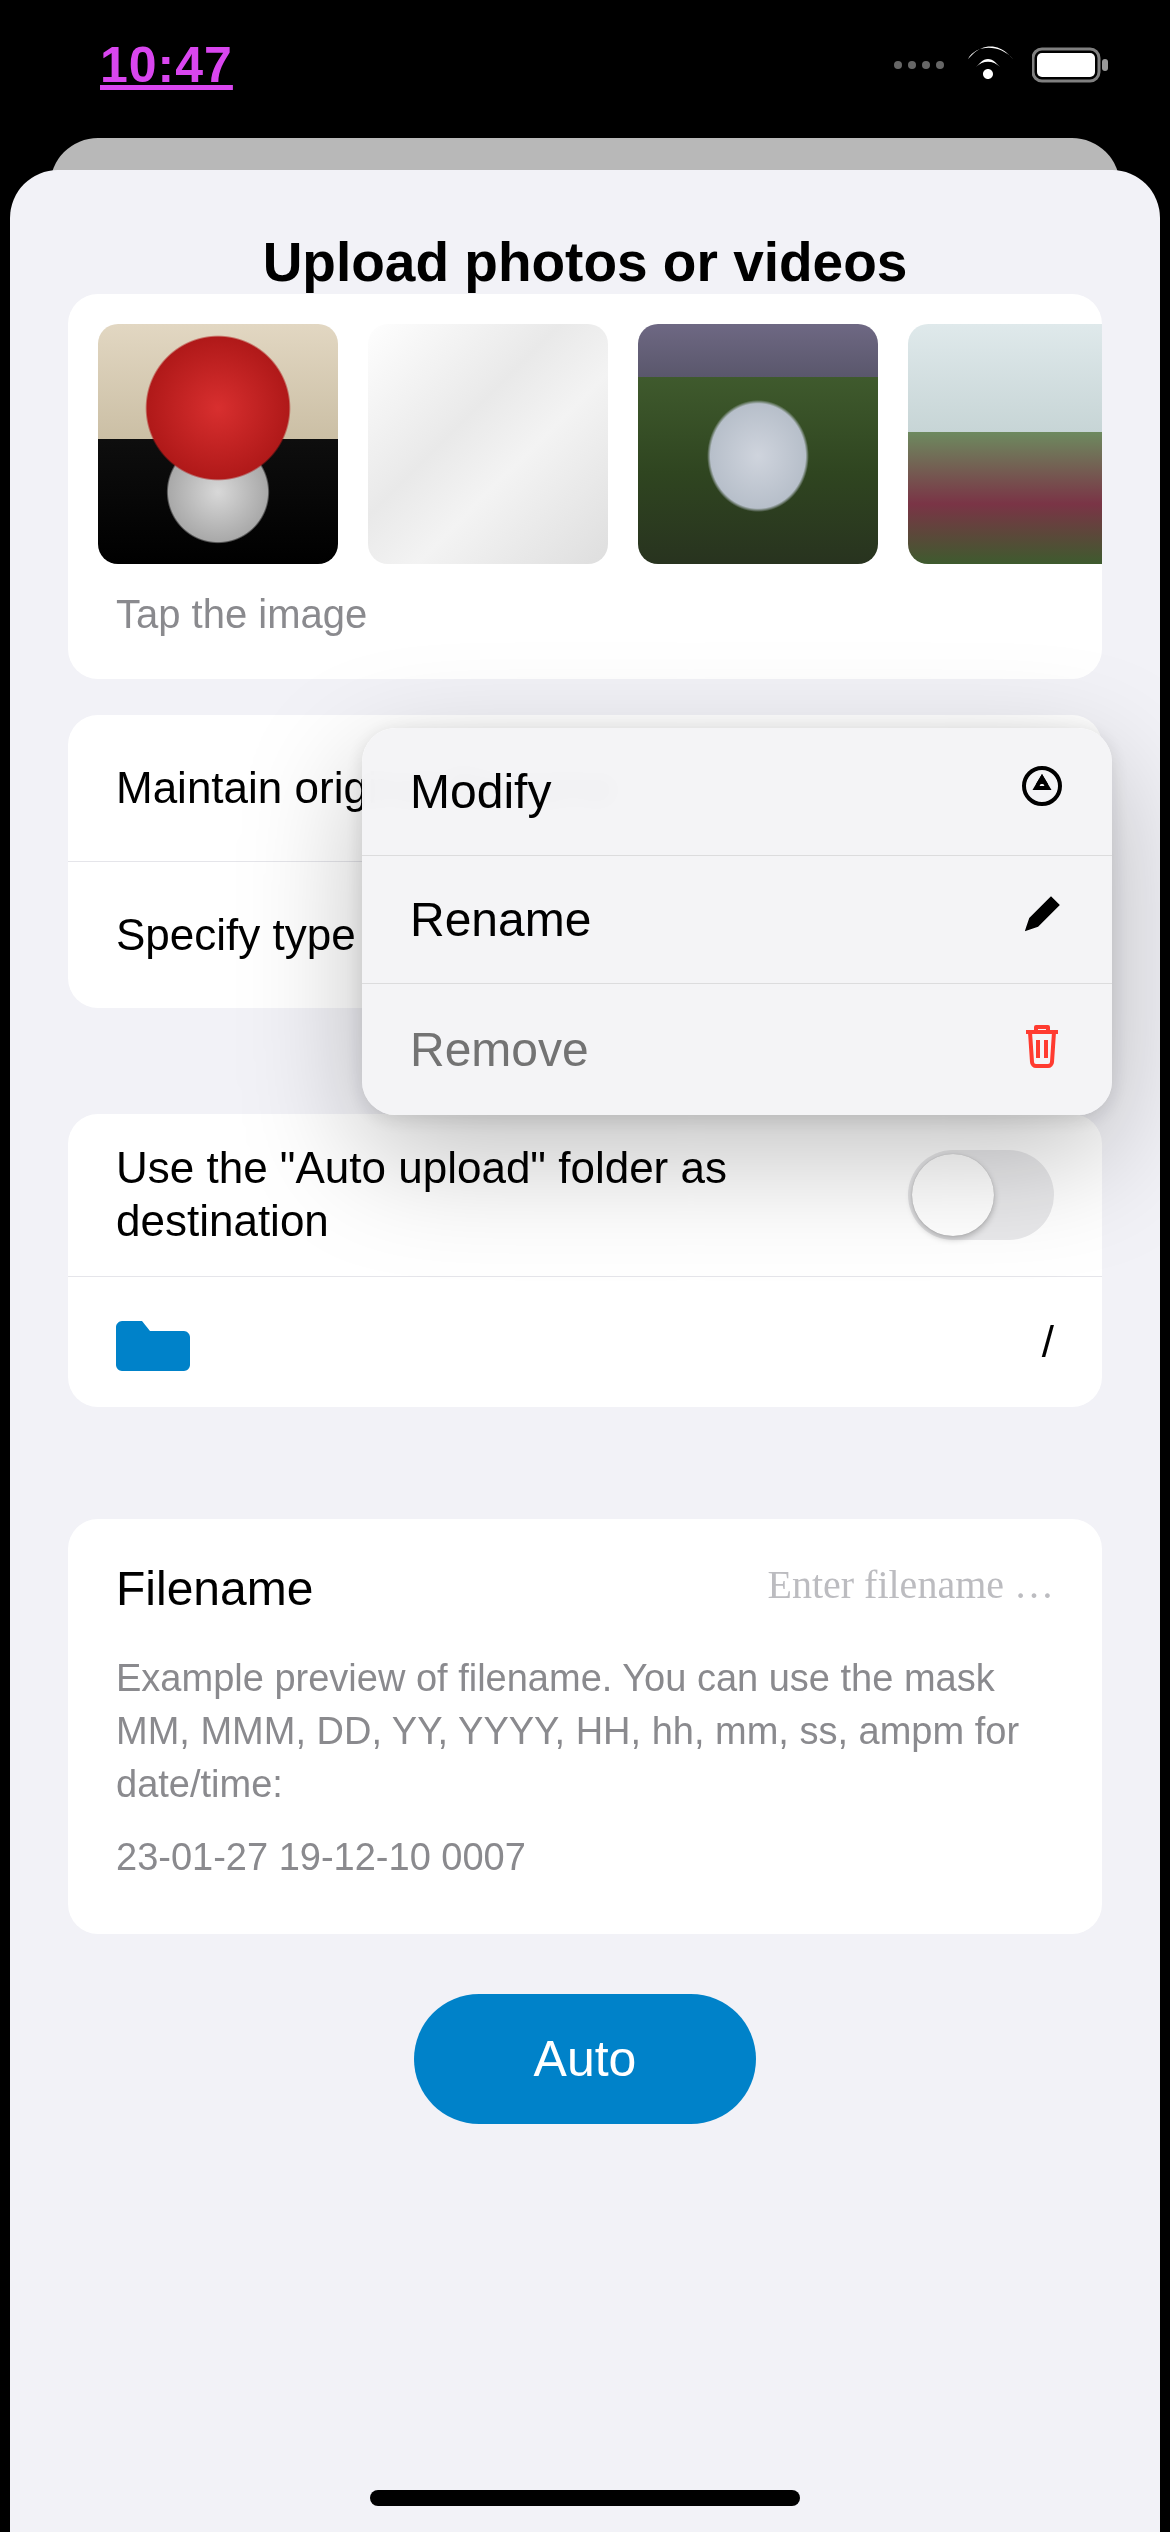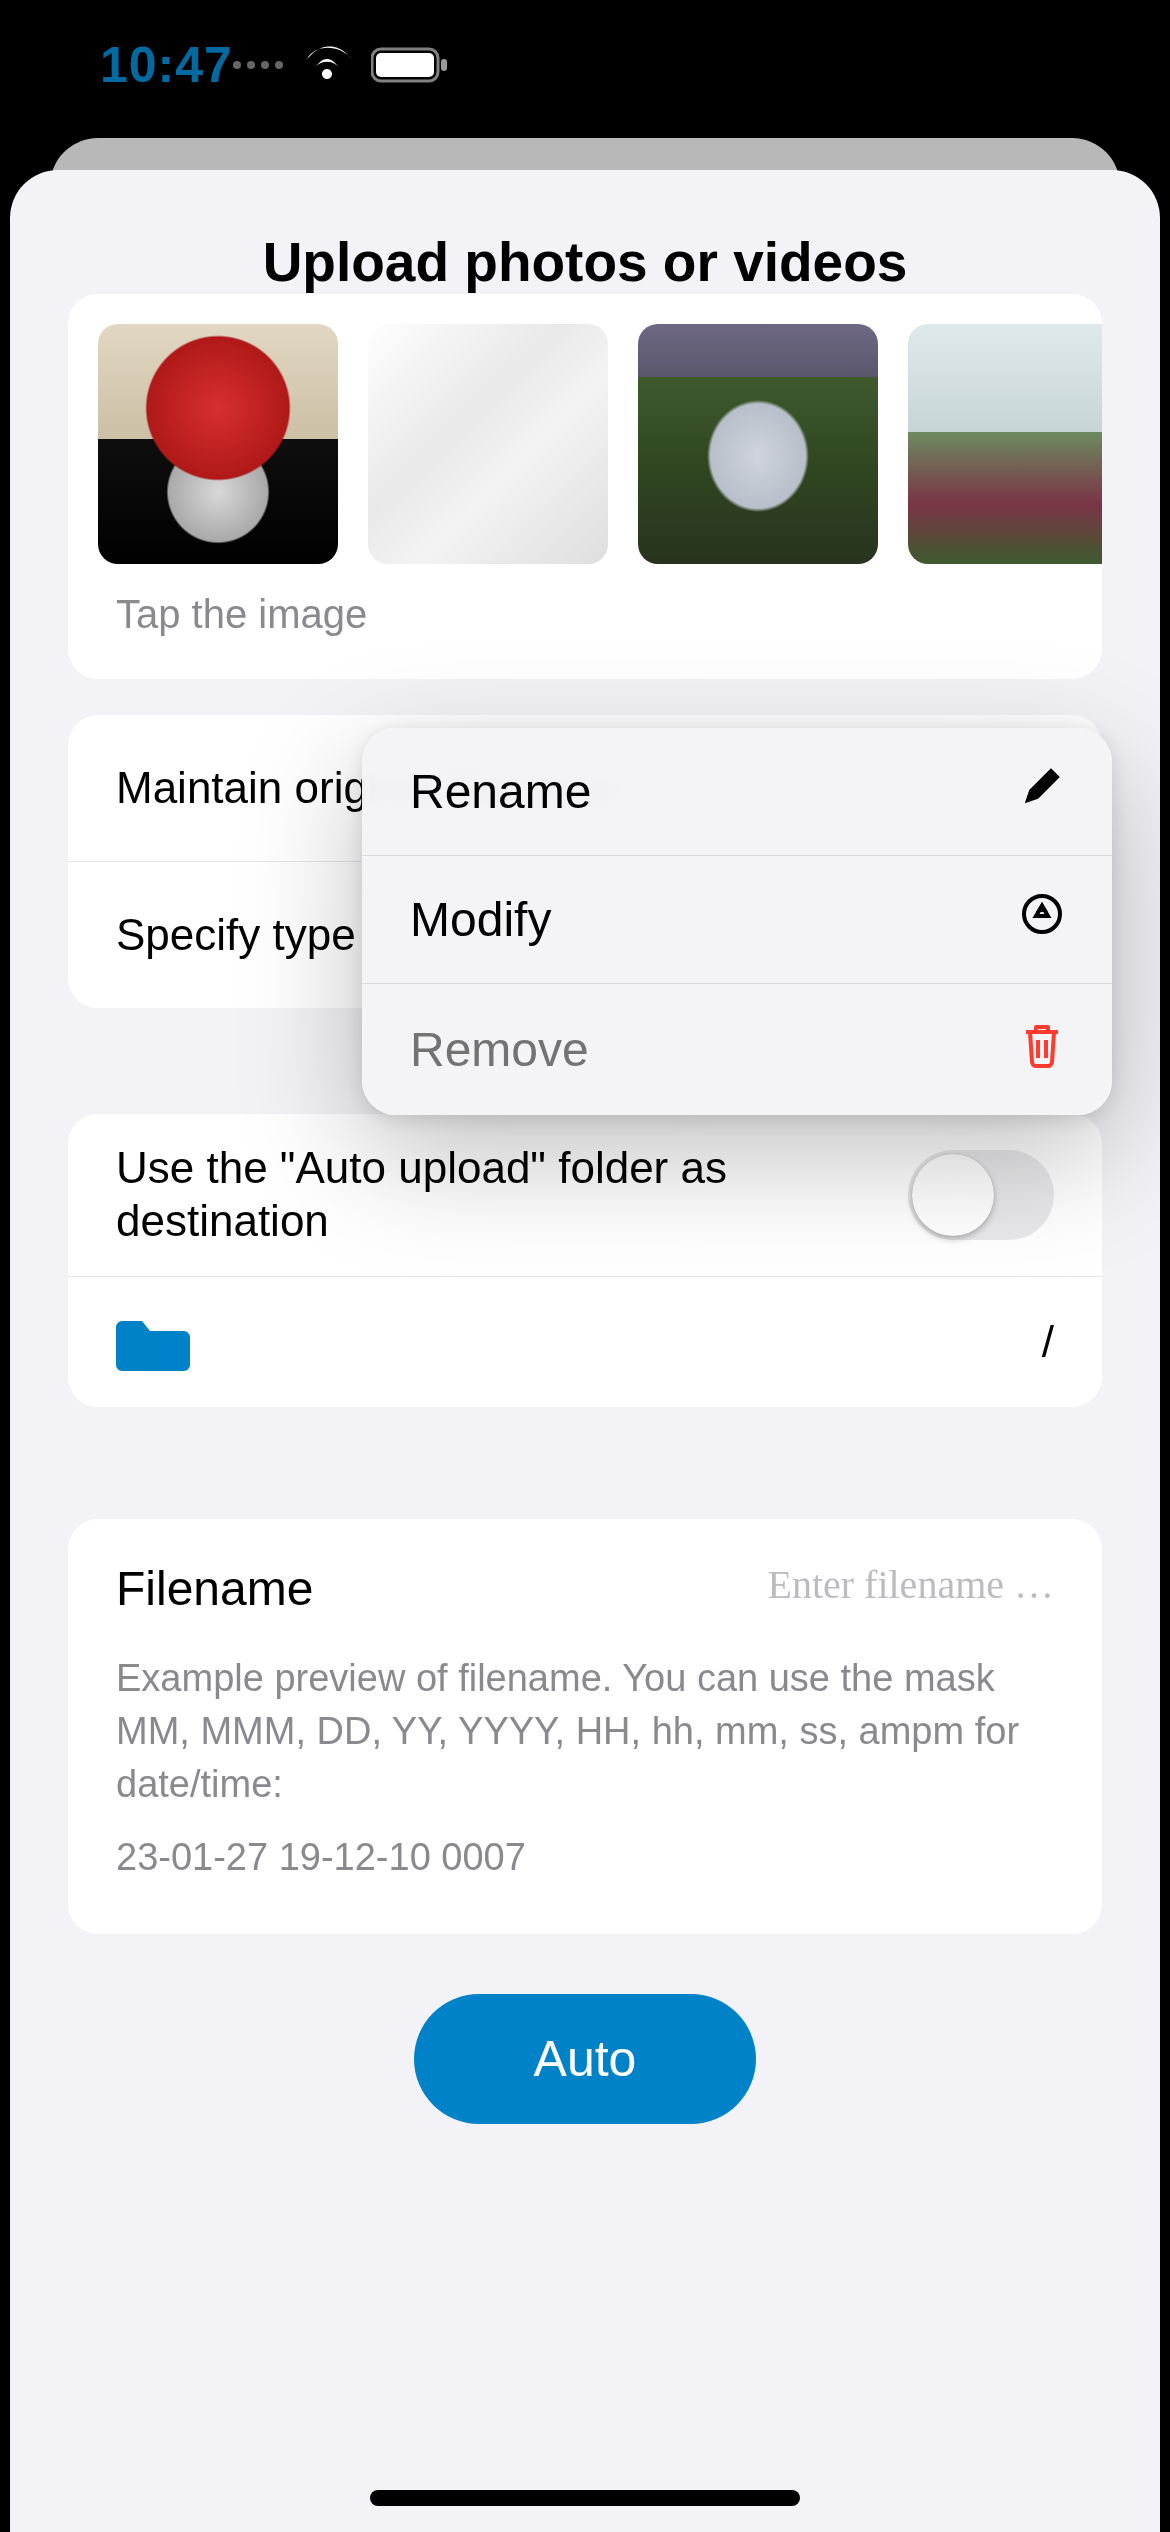--- a/index.html
+++ b/index.html
@@ -9,22 +9,24 @@
     background: #000;
     overflow: hidden;
     position: relative;
   }
 
   
   .status-bar {
     height: 140px;
     display: flex;
     align-items: center;
+    justify-content: space-between;
     padding: 0 60px 10px 100px;
-    color: #0369a1;
+    color: #d946ef;
+    text-decoration: underline;
   }
   .status-time { font-size: 50px; font-weight: 600; letter-spacing: 1px; }
   .status-right { display: flex; align-items: center; gap: 18px; }
   .status-dots { display: flex; gap: 6px; opacity: .4; }
   .status-dots span { width: 8px; height: 8px; background: #fff; border-radius: 50%; display: block; }
   .wifi-icon svg, .battery-icon svg { display: block; }
 
   
   .bg-sheet {
     position: absolute;
@@ -284,38 +286,38 @@
     <div class="hint-block">
       <div>Example preview of filename. You can use the mask MM, MMM, DD, YY, YYYY, HH, hh, mm, ss, ampm for date/time:</div>
       <div class="example">23-01-27 19-12-10 0007</div>
     </div>
   </div>
 
   <button class="save-btn">Auto</button>
 
   <div class="popover">
     <div class="item">
-      <span>Rename</span>
-      <span class="picon">
-        <svg width="44" height="44" viewBox="0 0 44 44">
-            <path fill="#000" d="M6 38l4-12L30 6l8 8-20 20-12 4zm24-28l4 4"></path>
-            <path fill="none" stroke="#000" stroke-width="4" stroke-linecap="round" d="M8 36l3-9L31 7l6 6L17 33l-9 3z"></path>
-          </svg>
-      </span>
-    </div>
-    <div class="item">
       <span>Modify</span>
       <span class="picon">
         <svg width="44" height="44" viewBox="0 0 44 44">
             <circle cx="22" cy="22" r="18" fill="none" stroke="#000" stroke-width="4"></circle>
             <path fill="none" stroke="#000" stroke-width="4" stroke-linecap="round" d="M22 30l-6-10h12z" transform="rotate(180 22 22)"></path>
             <path fill="#000" d="M22 10l6 10H16z"></path>
           </svg>
       </span>
     </div>
+    <div class="item">
+      <span>Rename</span>
+      <span class="picon">
+        <svg width="44" height="44" viewBox="0 0 44 44">
+            <path fill="#000" d="M6 38l4-12L30 6l8 8-20 20-12 4zm24-28l4 4"></path>
+            <path fill="none" stroke="#000" stroke-width="4" stroke-linecap="round" d="M8 36l3-9L31 7l6 6L17 33l-9 3z"></path>
+          </svg>
+      </span>
+    </div>
     <div class="item destructive">
       <span>Remove</span>
       <span class="picon">
         <svg width="44" height="48" viewBox="0 0 44 48">
             <path fill="none" stroke="#ff3b30" stroke-width="4" stroke-linejoin="round" d="M6 12h32M16 12V7h12v5M10 12l2 30c0 2 2 4 4 4h12c2 0 4-2 4-4l2-30M18 20v18M26 20v18"></path>
           </svg>
       </span>
     </div>
   </div>
 

